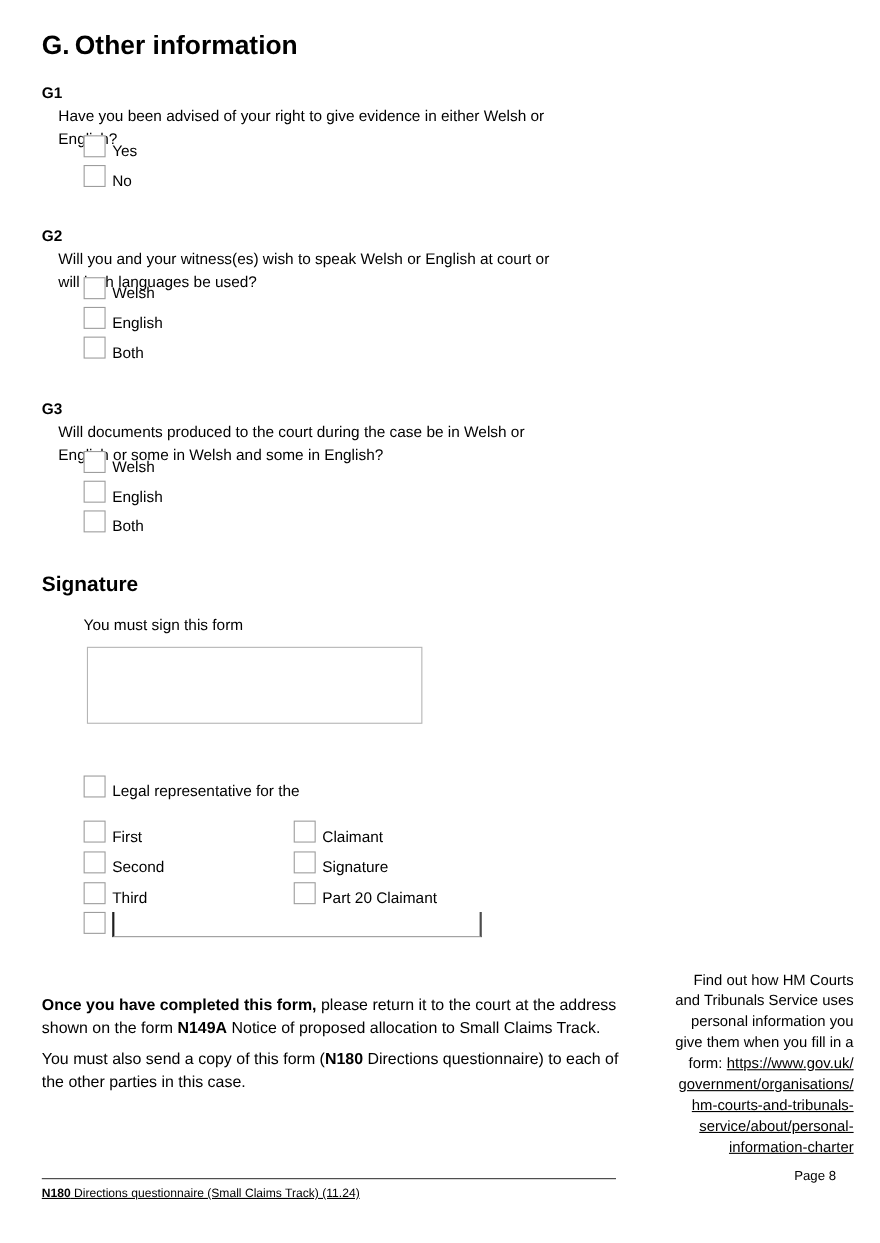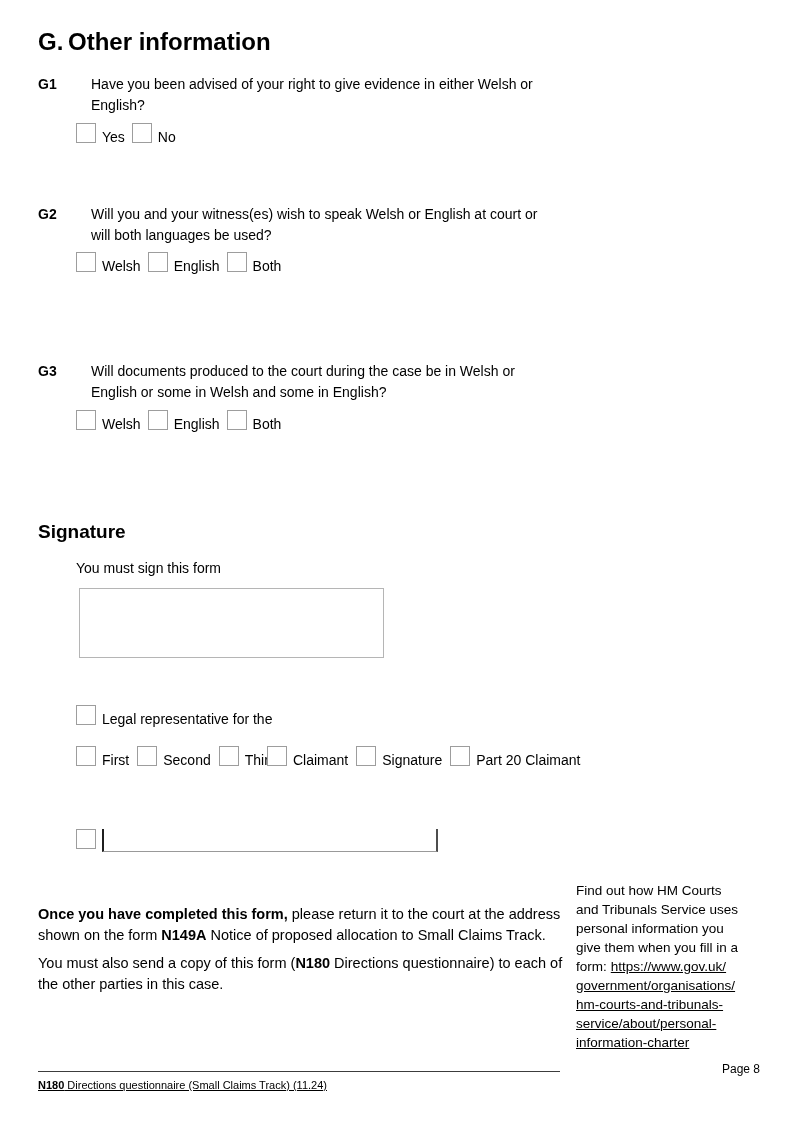--- a/index.html
+++ b/index.html
@@ -7,29 +7,29 @@
     position:relative; width:800px; height:1130px; background:#ffffff;
     font-family:"Liberation Sans","DejaVu Sans",sans-serif; color:#000;
     overflow:hidden;
   }
 
   
   .sec-heading { position:absolute; left:38px; top:28px; display:flex; font-size:24px; font-weight:700; }
   .sec-letter { width:30px; flex:0 0 auto; }
 
   
-  .q { position:absolute; left:38px; display:flex; font-size:14px; line-height:21px; }
+  .q { position:absolute; left:38px; display:flex; font-size:14px; line-height:21px;flex-direction:column; }
   .qid { width:38px; flex:0 0 auto; font-weight:700; }
   .qtext { width:458px;margin-left:15px; }
   #q1 { top:74px; }
   #q2 { top:204px; }
   #q3 { top:361px; }
 
   
-  .cb-group { position:absolute; left:76px; display:flex; flex-direction:row; gap:7px; }
+  .cb-group { position:absolute; left:76px; display:flex; flex-direction:column; gap:7px; }
   #q1-options { top:123px; }
   #q2-options { top:252px; }
   #q3-options { top:410px; }
   .cb-row { display:flex; align-items:flex-end; gap:6px; height:20px; }
   .checkbox {
     width:20px; height:20px; box-sizing:border-box; flex:0 0 auto;
     border:1px solid #9d9d9d; background:#fff;
   }
   .cb-label { font-size:14px; line-height:14px; margin-bottom:-1px; white-space:nowrap; }
 
@@ -48,21 +48,21 @@
     margin-left:6px; width:336px; height:23px; box-sizing:border-box;
     border-left:2px solid #1f1f1f; border-bottom:1px solid #999; border-right:2px solid #4d4d4d;
     font-size:14px; padding:2px 4px;
   }
 
   
   #completion { position:absolute; left:38px; top:904px; width:526px; font-size:14.5px; line-height:21px; }
   #completion p { margin:0 0 7px 0; }
 
   
-  #info-note { position:absolute; left:576px; top:881px; width:200px; font-size:13.5px; line-height:19px; }
+  #info-note { position:absolute; left:576px; top:881px; width:200px; font-size:13.5px; line-height:19px;text-align:right; }
   .info-line { white-space:nowrap; }
   .u { text-decoration:underline; }
   .link-prefix { margin-right:4px; }
 
   
   #footer-line { position:absolute; left:38px; top:1071px; width:522px; height:1px; background:#3c3c3c; }
   #page-number { position:absolute; left:722px; top:1062px; font-size:12px; }
   #footer-text { position:absolute; left:38px; top:1079px; font-size:11px;text-decoration:underline; }
 </style>
 </head>

